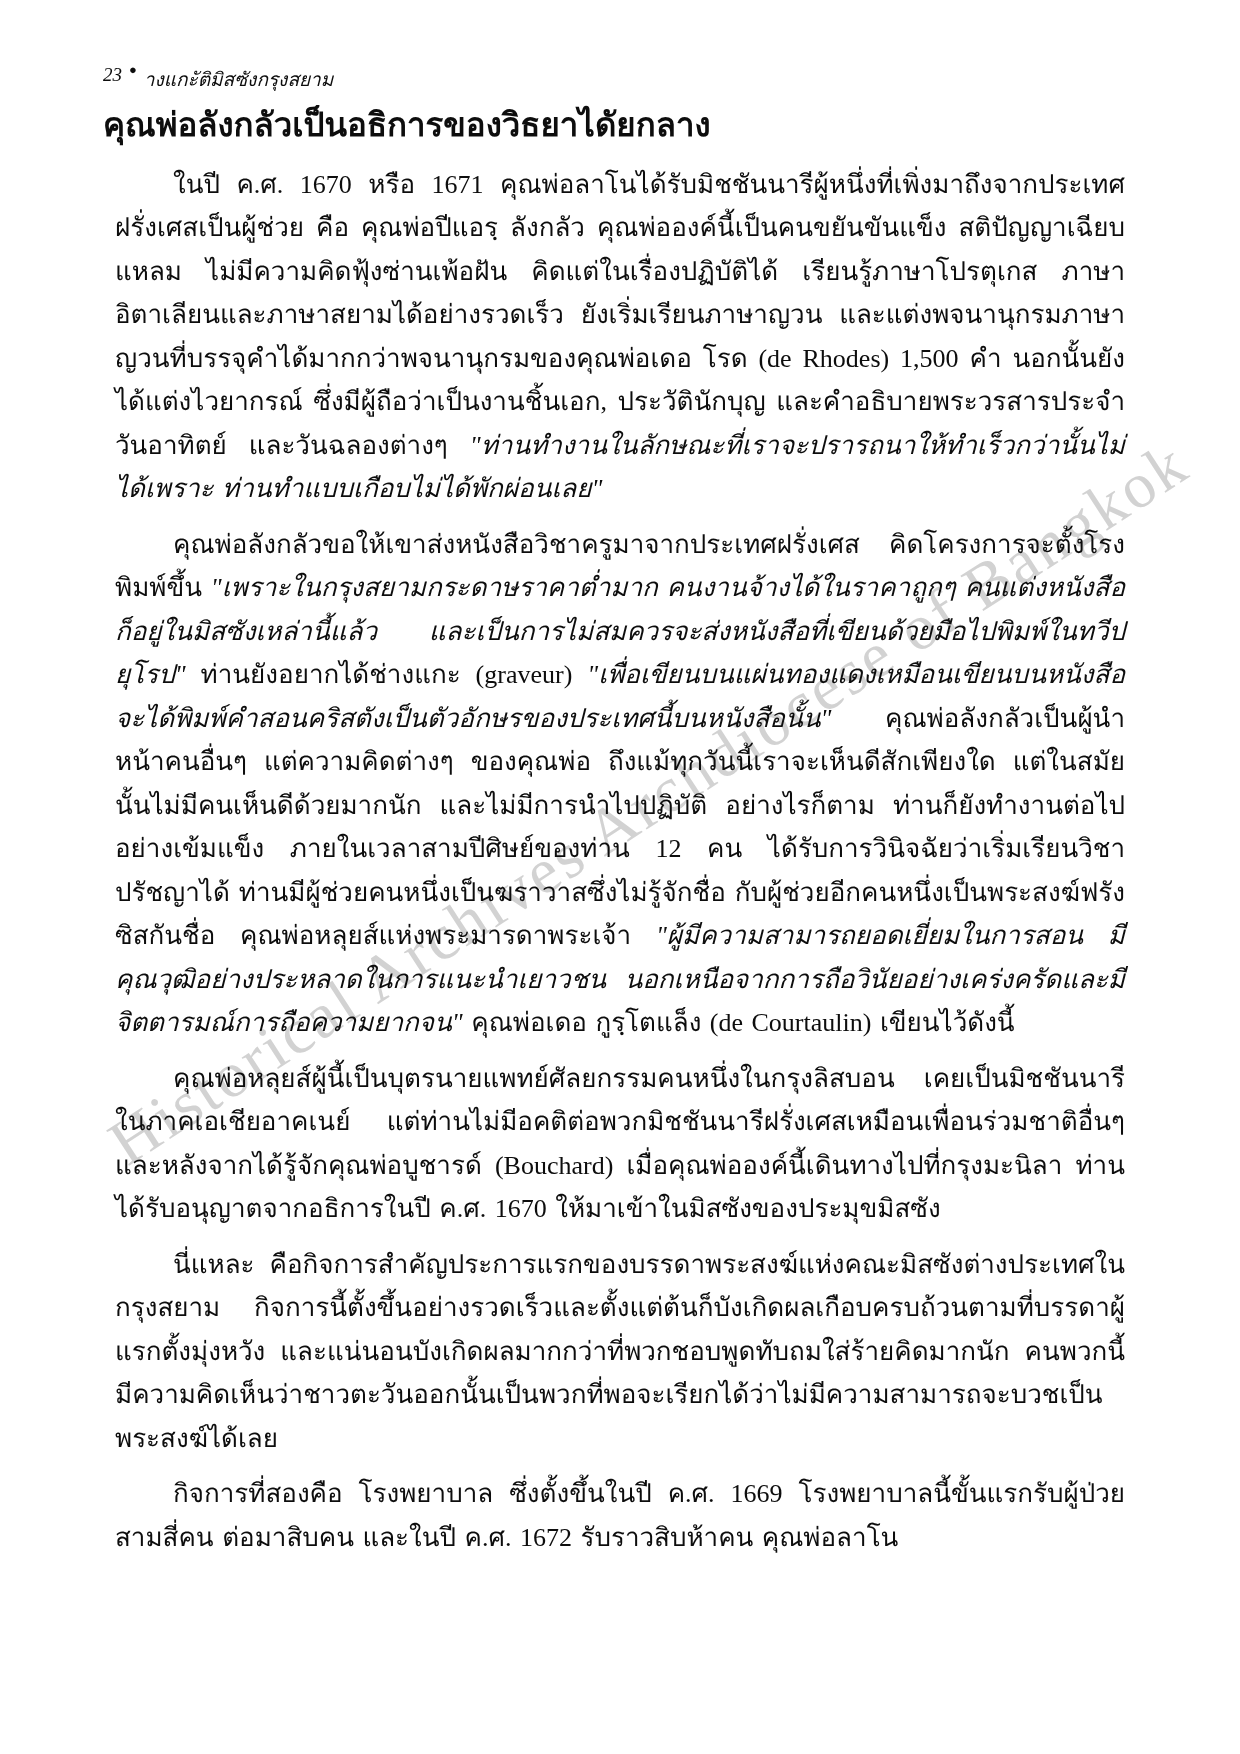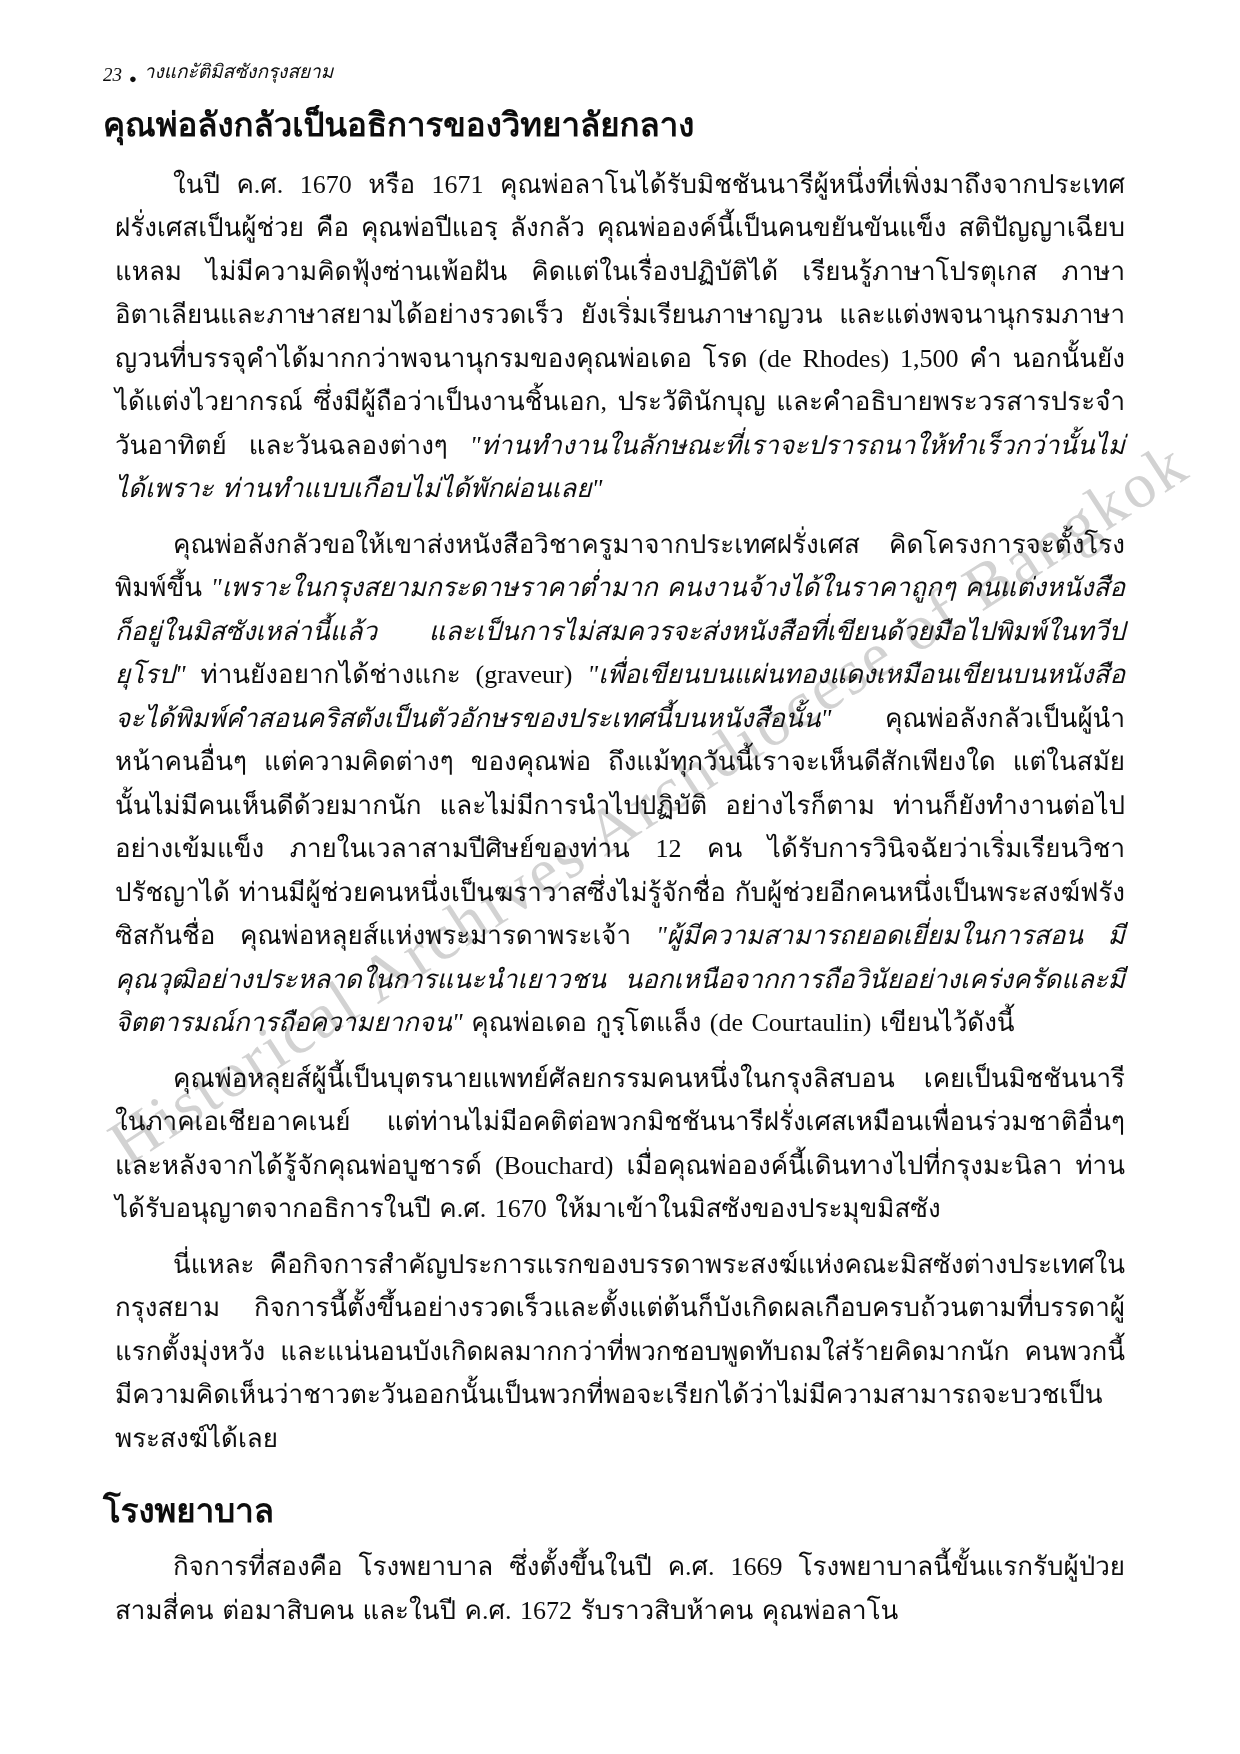--- a/index.html
+++ b/index.html
@@ -13,27 +13,27 @@
     height: 1754px;
     margin: 0 auto;
     background: #ffffff;
     overflow: hidden;
     color: #0d0d0d;
     font-family: "Liberation Serif", "DejaVu Serif", serif;
   }
   
   .running-head {
     position: absolute;
-    top: 56px;
+    top: 64px;
     left: 103px;
     font-size: 19px;
     font-style: italic;
     white-space: nowrap;
     display: flex;
-    align-items: flex-end;
+    align-items: flex-start;
     gap: 7px;
   }
   .running-head .pagenum { font-style: italic; }
   .running-head .bullet {
     font-style: normal;
     font-size: 13px;
     line-height: 1;
     transform: translateY(-1px);
   }
   
@@ -85,22 +85,21 @@
 
   <div class="running-head">
     <span class="pagenum">23</span>
     <span class="bullet">●</span>
     <span class="booktitle">างแกะัติมิสซังกรุงสยาม</span>
   </div>
 
   <div class="watermark">Historical Archives Archdiocese of Bangkok</div>
 
   <div class="doc">
-      <h1>คุณพ่อลังกลัวเป็นอธิการของวิทยาลัยกลาง</h1>
+      <h1>คุณพ่อลังกลัวเป็นอธิการของวิธยาไดัยกลาง</h1>
       <p><span>ในปี ค.ศ. 1670 หรือ 1671 คุณพ่อลาโนได้รับมิชชันนารีผู้หนึ่งที่เพิ่งมาถึงจากประเทศฝรั่งเศสเป็นผู้ช่วย คือ คุณพ่อปีแอรฺ ลังกลัว คุณพ่อองค์นี้เป็นคนขยันขันแข็ง สติปัญญาเฉียบแหลม ไม่มีความคิดฟุ้งซ่านเพ้อฝัน คิดแต่ในเรื่องปฏิบัติได้ เรียนรู้ภาษาโปรตุเกส ภาษาอิตาเลียนและภาษาสยามได้อย่างรวดเร็ว ยังเริ่มเรียนภาษาญวน และแต่งพจนานุกรมภาษาญวนที่บรรจุคำได้มากกว่าพจนานุกรมของคุณพ่อเดอ โรด (de Rhodes) 1,500 คำ นอกนั้นยังได้แต่งไวยากรณ์ ซึ่งมีผู้ถือว่าเป็นงานชิ้นเอก, ประวัตินักบุญ และคำอธิบายพระวรสารประจำวันอาทิตย์ และวันฉลองต่างๆ </span><span class="it">"ท่านทำงานในลักษณะที่เราจะปรารถนาให้ทำเร็วกว่านั้นไม่ได้เพราะ ท่านทำแบบเกือบไม่ได้พักผ่อนเลย"</span></p>
       <p><span>คุณพ่อลังกลัวขอให้เขาส่งหนังสือวิชาครูมาจากประเทศฝรั่งเศส คิดโครงการจะตั้งโรงพิมพ์ขึ้น </span><span class="it">"เพราะในกรุงสยามกระดาษราคาต่ำมาก คนงานจ้างได้ในราคาถูกๆ คนแต่งหนังสือก็อยู่ในมิสซังเหล่านี้แล้ว และเป็นการไม่สมควรจะส่งหนังสือที่เขียนด้วยมือไปพิมพ์ในทวีปยุโรป"</span><span> ท่านยังอยากได้ช่างแกะ (graveur) </span><span class="it">"เพื่อเขียนบนแผ่นทองแดงเหมือนเขียนบนหนังสือ จะได้พิมพ์คำสอนคริสตังเป็นตัวอักษรของประเทศนี้บนหนังสือนั้น"</span><span> คุณพ่อลังกลัวเป็นผู้นำหน้าคนอื่นๆ แต่ความคิดต่างๆ ของคุณพ่อ ถึงแม้ทุกวันนี้เราจะเห็นดีสักเพียงใด แต่ในสมัยนั้นไม่มีคนเห็นดีด้วยมากนัก และไม่มีการนำไปปฏิบัติ อย่างไรก็ตาม ท่านก็ยังทำงานต่อไปอย่างเข้มแข็ง ภายในเวลาสามปีศิษย์ของท่าน 12 คน ได้รับการวินิจฉัยว่าเริ่มเรียนวิชาปรัชญาได้ ท่านมีผู้ช่วยคนหนึ่งเป็นฆราวาสซึ่งไม่รู้จักชื่อ กับผู้ช่วยอีกคนหนึ่งเป็นพระสงฆ์ฟรังซิสกันชื่อ คุณพ่อหลุยส์แห่งพระมารดาพระเจ้า </span><span class="it">"ผู้มีความสามารถยอดเยี่ยมในการสอน มีคุณวุฒิอย่างประหลาดในการแนะนำเยาวชน นอกเหนือจากการถือวินัยอย่างเคร่งครัดและมีจิตตารมณ์การถือความยากจน"</span><span> คุณพ่อเดอ กูรฺโตแล็ง (de Courtaulin) เขียนไว้ดังนี้</span></p>
       <p><span>คุณพ่อหลุยส์ผู้นี้เป็นบุตรนายแพทย์ศัลยกรรมคนหนึ่งในกรุงลิสบอน เคยเป็นมิชชันนารีในภาคเอเชียอาคเนย์ แต่ท่านไม่มีอคติต่อพวกมิชชันนารีฝรั่งเศสเหมือนเพื่อนร่วมชาติอื่นๆ และหลังจากได้รู้จักคุณพ่อบูชารด์ (Bouchard) เมื่อคุณพ่อองค์นี้เดินทางไปที่กรุงมะนิลา ท่านได้รับอนุญาตจากอธิการในปี ค.ศ. 1670 ให้มาเข้าในมิสซังของประมุขมิสซัง</span></p>
       <p><span>นี่แหละ คือกิจการสำคัญประการแรกของบรรดาพระสงฆ์แห่งคณะมิสซังต่างประเทศในกรุงสยาม กิจการนี้ตั้งขึ้นอย่างรวดเร็วและตั้งแต่ต้นก็บังเกิดผลเกือบครบถ้วนตามที่บรรดาผู้แรกตั้งมุ่งหวัง และแน่นอนบังเกิดผลมากกว่าที่พวกชอบพูดทับถมใส่ร้ายคิดมากนัก คนพวกนี้มีความคิดเห็นว่าชาวตะวันออกนั้นเป็นพวกที่พอจะเรียกได้ว่าไม่มีความสามารถจะบวชเป็นพระสงฆ์ได้เลย</span></p>
-      <h2>โรงพยาบาล</h2>
       <p><span>กิจการที่สองคือ โรงพยาบาล ซึ่งตั้งขึ้นในปี ค.ศ. 1669 โรงพยาบาลนี้ขั้นแรกรับผู้ป่วยสามสี่คน ต่อมาสิบคน และในปี ค.ศ. 1672 รับราวสิบห้าคน คุณพ่อลาโน </span></p>
     </div>
 
 </div>
 
 </body></html>

